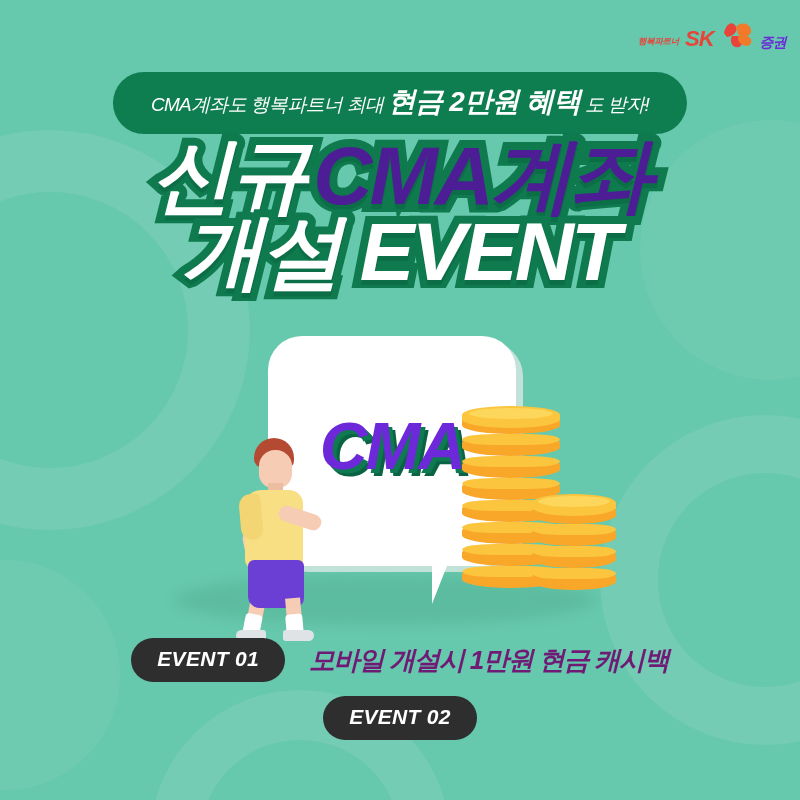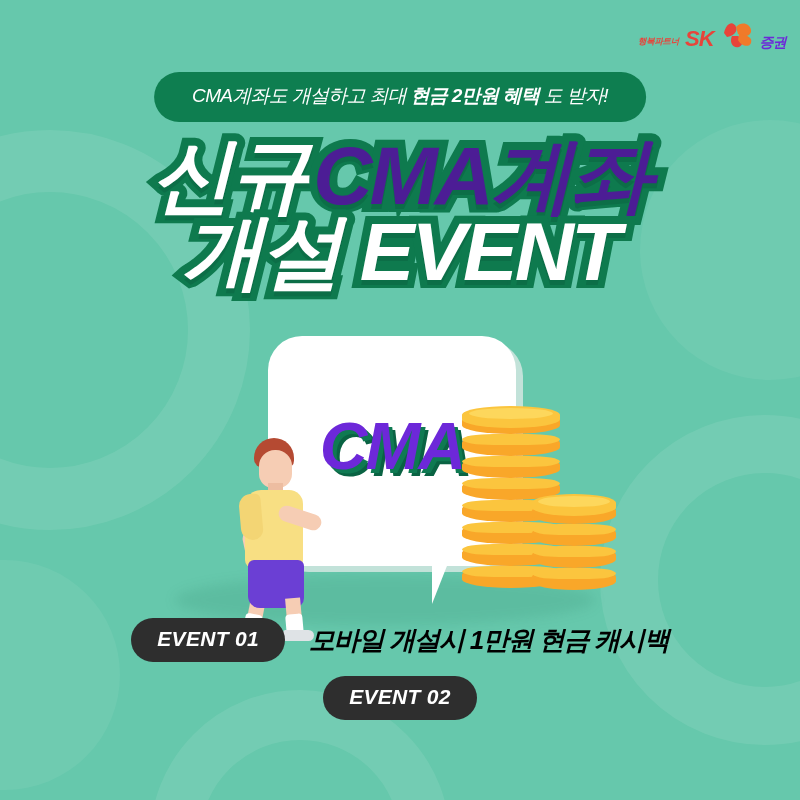--- a/index.html
+++ b/index.html
@@ -76,21 +76,21 @@
     transform:translateX(-50%);
     background:#0e7e50;
     border-radius:40px;
     padding:11px 38px 13px;
     white-space:nowrap;
     z-index:10;
   }
   #headline-pill .t {
     color:#ffffff; font-size:19px; letter-spacing:-0.7px;
   }
-  #headline-pill .t.strong { font-weight:bold; font-size:19px;text-align:center; }
+  #headline-pill .t.strong { font-weight:bold; font-size:28px;text-align:center; }
 
   
   #main-title {
     position:absolute; left:0; right:0; top:136px;
     text-align:center; z-index:10;
     line-height:0.98;
   }
   .title-line { white-space:nowrap; }
   .title-word {
     display:inline-block;
@@ -171,41 +171,41 @@
     content:""; position:absolute;
     left:7%; right:7%; top:2px; bottom:5px;
     background:#fdd75c;
     border-radius:50%;
   }
   #coin-stack-tall  { left:462px; top:82px;  width:98px;  height:176px; }
   #coin-stack-short { left:532px; top:160px; width:84px;  height:100px; }
 
   
   #event-list {
-    position:absolute; left:0; right:0; top:618px;
+    position:absolute; left:0; right:0; top:638px;
     z-index:10;
   }
   .event-row {
     display:flex; align-items:center;
     justify-content:center;
     gap:24px;
     margin-bottom:14px;
   }
   .event-badge {
     background:#2e2e2e;
     color:#ffffff;
     border-radius:26px;
     padding:9px 26px 11px;
     font-size:21px; font-weight:bold;
     letter-spacing:0.3px;
     white-space:nowrap;
     font-family:"Liberation Sans", sans-serif;
   }
   .event-desc {
-    color:#000000;
+    color:#701a75;
     font-size:26px; font-weight:bold;
     letter-spacing:-1.2px;
     white-space:nowrap;
   }
 </style>
 </head>
 <body>
 
 <div id="promo-banner">
 
@@ -225,21 +225,21 @@
         <path d="M4 13 C6 3, 13 0, 16 7 C18 12, 13 16, 7 17 Z" fill="#e8443a"></path>
         <path d="M16 7 C21 1, 30 3, 31 10 C32 16, 24 18, 18 14 Z" fill="#f07a2a"></path>
         <path d="M12 16 C9 22, 13 29, 19 27 C24 25, 23 18, 18 16 Z" fill="#e8443a"></path>
         <path d="M19 15 C25 14, 33 17, 31 23 C29 28, 21 26, 18 20 Z" fill="#f07a2a"></path>
       </svg>
     </span>
     <span class="logo-jeunggwon">증권</span>
   </div>
 
   <div id="headline-pill">
-    <span class="t">CMA계좌도 개설하고 최대</span>
+    <span class="t">CMA계좌도 행복파트너 최대</span>
     <span class="t strong">현금 2만원 혜택</span>
     <span class="t">도 받자!</span>
   </div>
 
   <div id="main-title">
     <div class="title-line">
       <span class="title-word white">신규</span>
       <span class="title-word yellow">CMA계좌</span>
     </div>
     <div class="title-line title-line-2">

